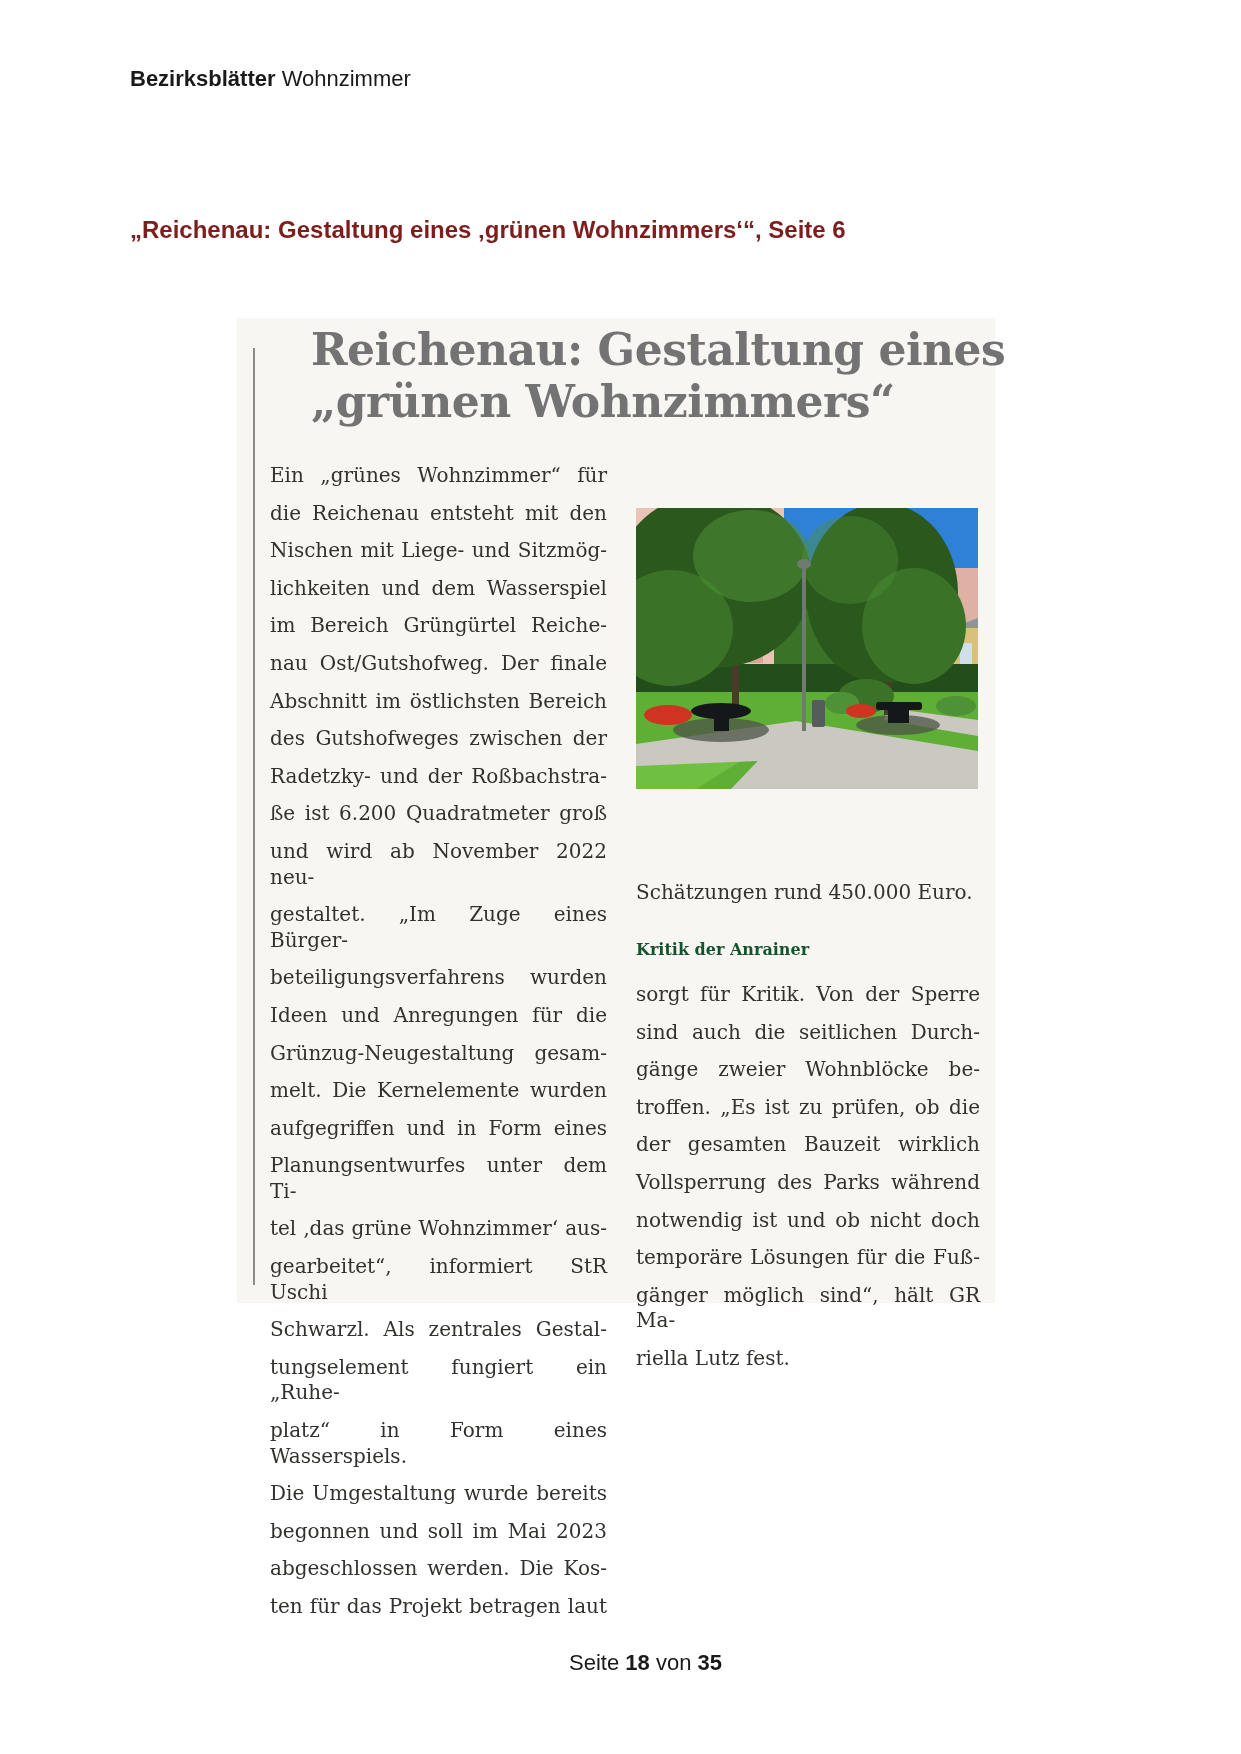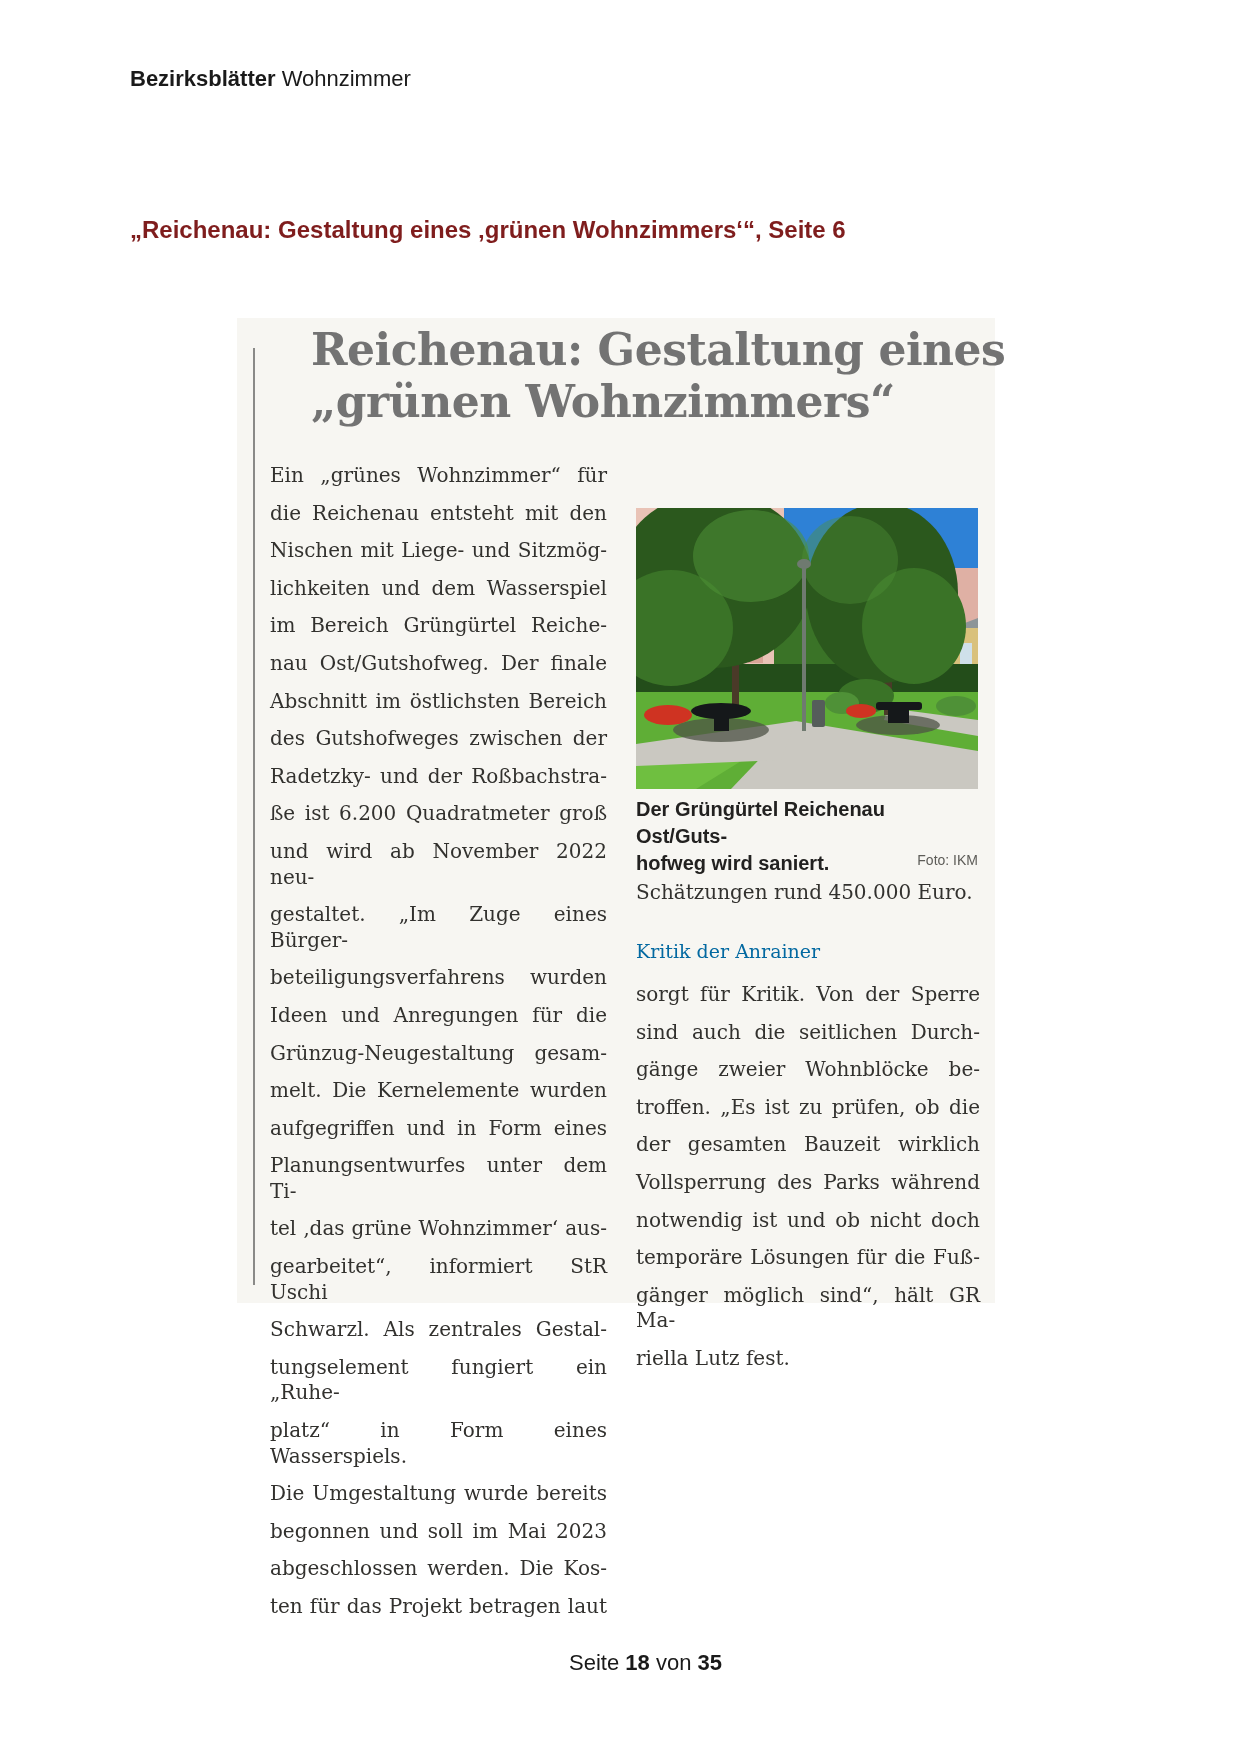--- a/index.html
+++ b/index.html
@@ -50,21 +50,21 @@
     position:absolute; right:2px; bottom:3px;
     font-family:"Liberation Sans", sans-serif; font-weight:normal;
     font-size:14px; color:#5d5c58;
   }
   .lead-line {
     position:absolute; left:399px; top:562px; width:344px;
     font-size:20px; color:#32312e;
   }
   .subhead {
     position:absolute; left:399px; top:622px; width:344px;
-    font-size:19px; font-weight:normal; color:#0369a1;
+    font-size:16px; font-weight:bold; color:#14532d;
   }
   .col-right {
     position:absolute; left:399px; top:652px; width:344px;
     font-size:20px; line-height:25.6px; color:#32312e;
   }
   .page-footer {
     position:absolute; left:0; top:1650px; width:1241px; text-align:center;
     font-family:"Liberation Sans", sans-serif; font-size:22px; color:#1a1a1a;padding-left:25px;
   }
   .page-footer b { font-weight:bold; }
@@ -167,25 +167,20 @@
         <rect x="78" y="205" width="15" height="18" fill="#15181a"></rect>
         <ellipse cx="85" cy="203" rx="30" ry="8" fill="#15181a"></ellipse>
 
         <ellipse cx="262" cy="217" rx="42" ry="10" opacity="0.75" fill="#4e5345"></ellipse>
         <ellipse cx="225" cy="203" rx="15" ry="7" fill="#cf3322"></ellipse>
         <rect x="252" y="200" width="21" height="15" fill="#15181a"></rect>
         <rect x="240" y="194" width="46" height="8" rx="3" fill="#15181a"></rect>
       </svg>
     </div>
 
-    <div class="caption">
-      <div>Der Grüngürtel Reichenau Ost/Guts-</div>
-      <div>hofweg wird saniert.</div>
-      <span class="credit">Foto: IKM</span>
-    </div>
 
     <div class="lead-line">Schätzungen rund 450.000 Euro.</div>
     <div class="subhead">Kritik der Anrainer</div>
     <div class="col-right no-just-last">
         <div class="tline">sorgt für Kritik. Von der Sperre</div>
         <div class="tline">sind auch die seitlichen Durch-</div>
         <div class="tline">gänge zweier Wohnblöcke be-</div>
         <div class="tline">troffen. „Es ist zu prüfen, ob die</div>
         <div class="tline">der gesamten Bauzeit wirklich</div>
         <div class="tline">Vollsperrung des Parks während</div>

